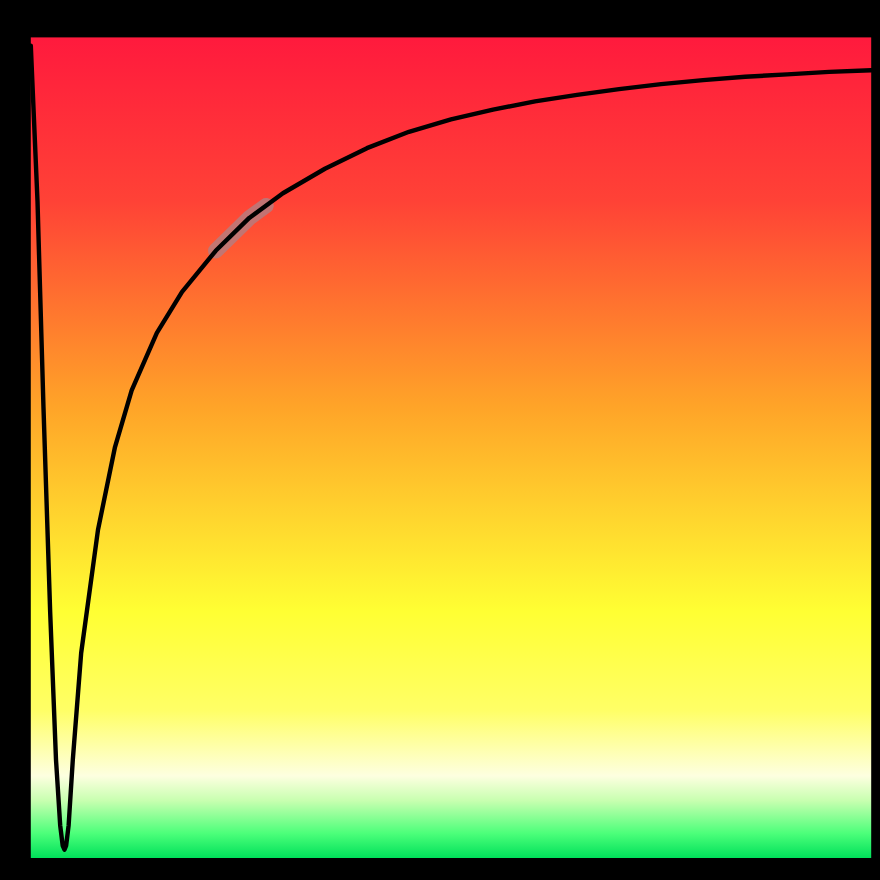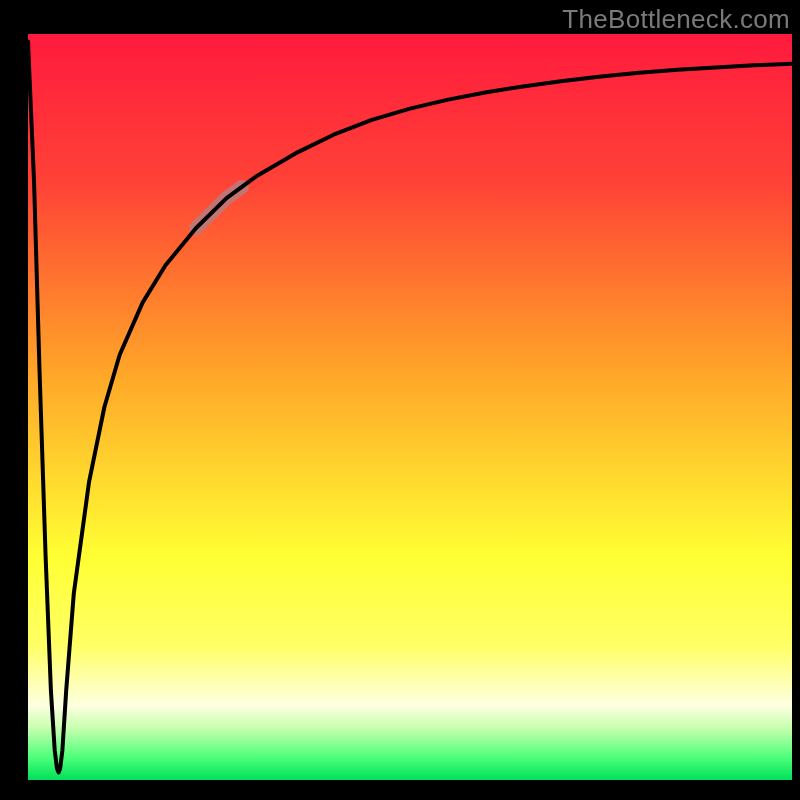--- a/index.html
+++ b/index.html
@@ -48,14 +48,13 @@
           <stop offset="93%" stop-color="#c8ffb0"></stop>
           <stop offset="97%" stop-color="#4cff7a"></stop>
           <stop offset="100%" stop-color="#00e05a"></stop>
         </linearGradient>
     </defs>
     <rect id="plot-bg" x="28" y="34" width="764" height="746" fill="url(#bg-grad)"></rect>
     <path id="hl-path" fill="none" stroke-linecap="round" d="M196.1 228.0 L226.6 198.1 L241.9 186.9 " stroke="#b77b7e" stroke-width="14" stroke-opacity="0.85"></path>
     <path id="curve-path" fill="none" stroke-linecap="round" stroke-linejoin="round" d="M28.0 41.5 L34.1 183.2 L39.5 369.7 L45.6 556.2 L50.9 690.5 L54.7 750.2 L57.0 768.8 L58.6 772.5 L60.1 768.8 L62.4 750.2 L66.2 690.5 L73.8 593.5 L89.1 481.6 L104.4 407.0 L119.7 354.8 L142.6 302.6 L165.5 265.3 L196.1 228.0 L226.6 198.1 L257.2 175.7 L295.4 153.4 L333.6 134.7 L371.8 119.8 L410.0 108.6 L448.2 99.6 L486.4 92.2 L524.6 86.2 L562.8 81.0 L601.0 76.5 L639.2 72.8 L677.4 69.8 L715.6 67.6 L753.8 65.3 L792.0 63.8 " stroke="#000000" stroke-width="4"></path>
   </svg>
 
-  <div class="watermark">TheBottleneck.com</div>
 </div>
 
 </body></html>

